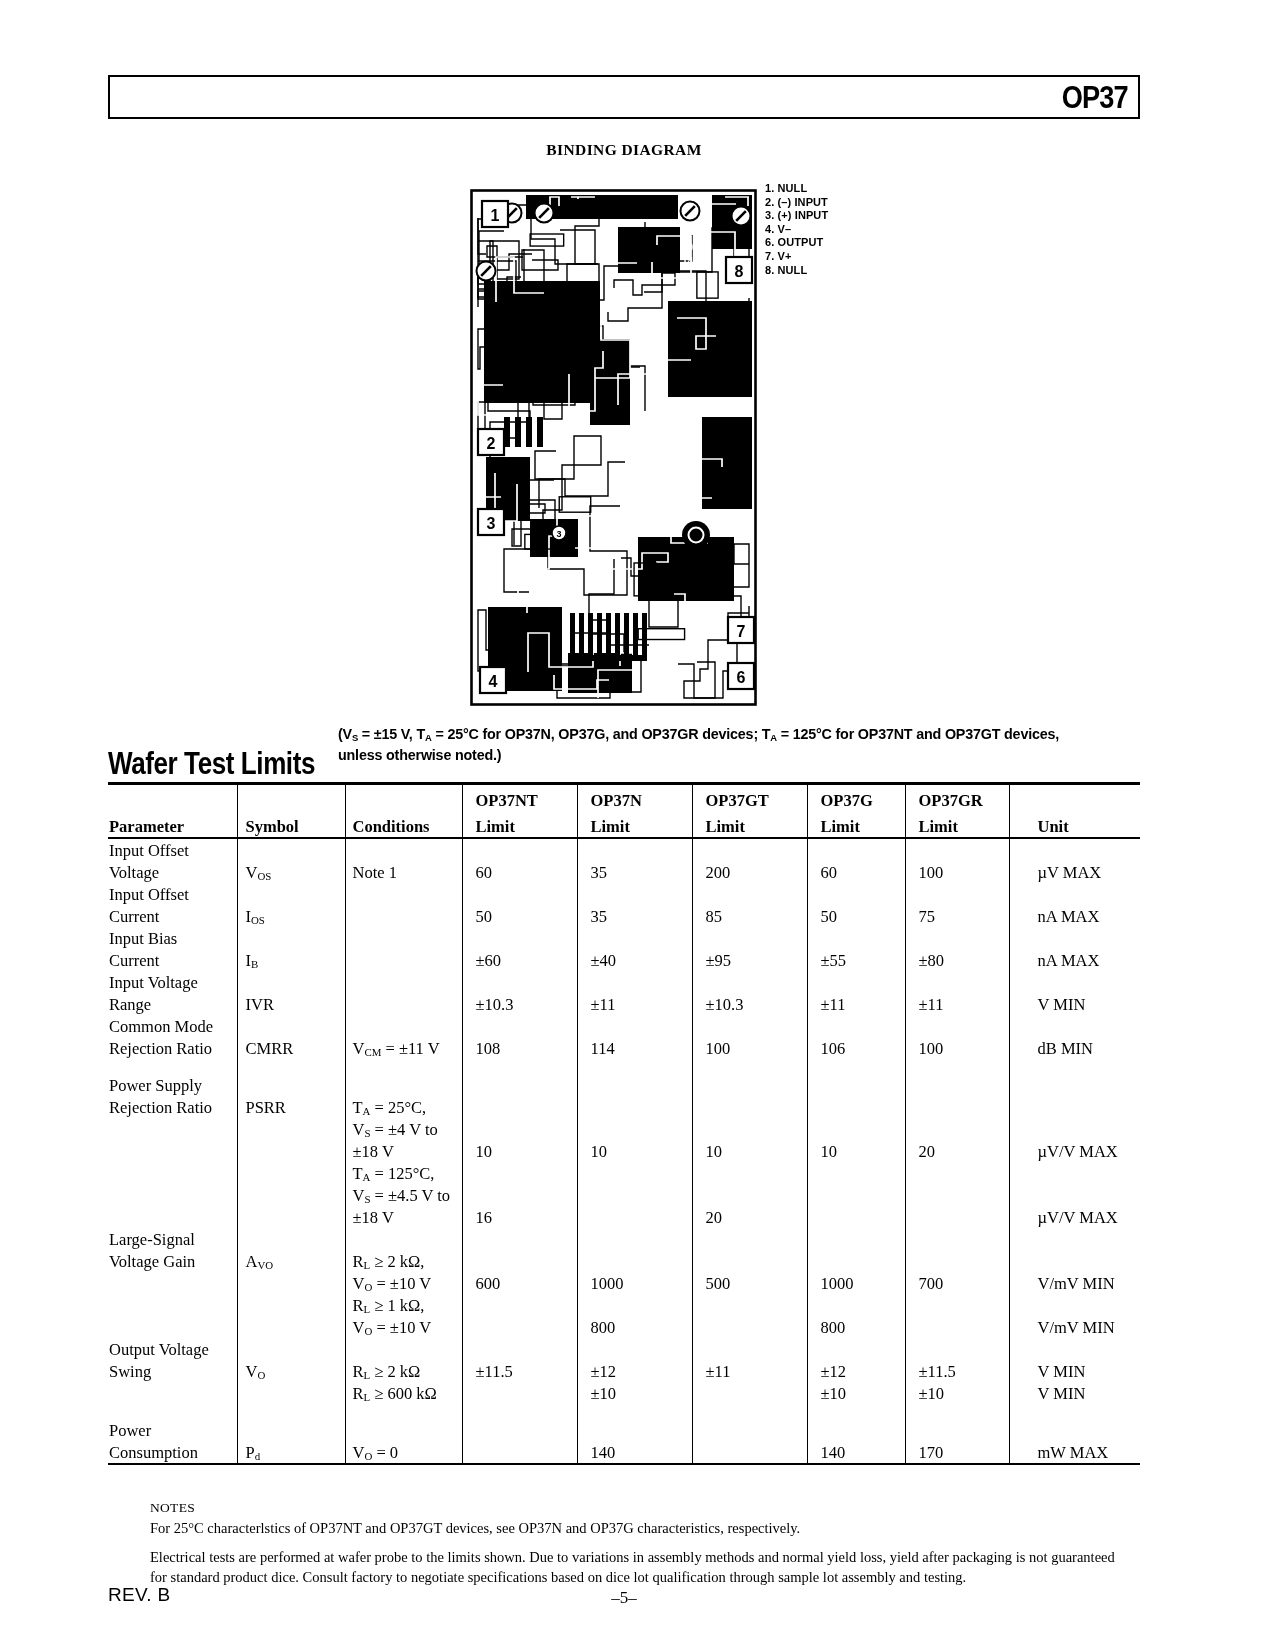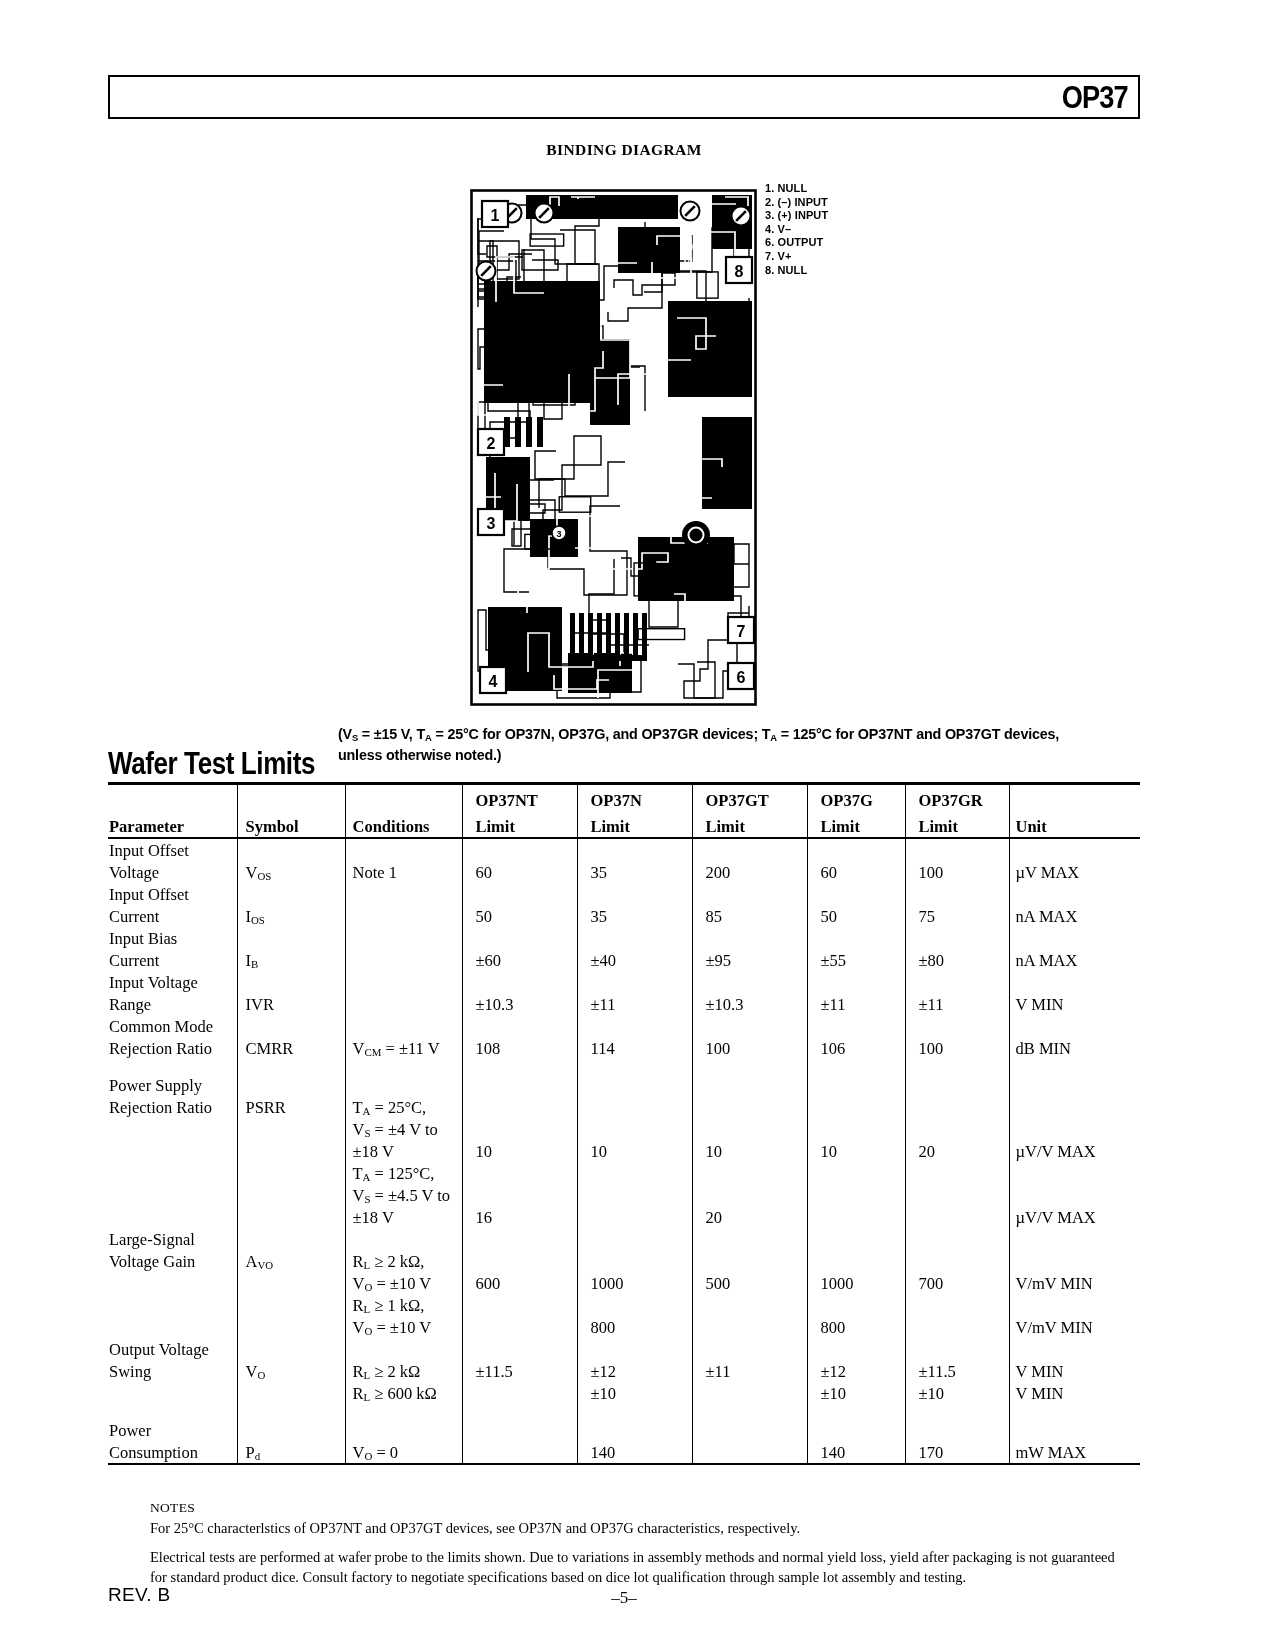--- a/index.html
+++ b/index.html
@@ -25,21 +25,21 @@
   #limits-table thead{border-bottom:2px solid #000;}
   #limits-table th{font-weight:bold;text-align:left;vertical-align:bottom;height:26px;padding:0;}
   #limits-table td{height:22px;padding:0;vertical-align:bottom;white-space:nowrap;overflow:visible;}
   #limits-table tr.spacer td{height:15px;}
   #limits-table td,#limits-table th{border-left:1.6px solid #000;}
   #limits-table td:first-child,#limits-table th:first-child{border-left:none;}
   #limits-table td:nth-child(1),#limits-table th:nth-child(1){padding-left:1px;}
   #limits-table td:nth-child(2),#limits-table th:nth-child(2){padding-left:8px;}
   #limits-table td:nth-child(3),#limits-table th:nth-child(3){padding-left:7px;}
   #limits-table td:nth-child(n+4),#limits-table th:nth-child(n+4){padding-left:13px;}
-  #limits-table td:nth-child(9),#limits-table th:nth-child(9){padding-left:6px;}
+  #limits-table td:nth-child(9),#limits-table th:nth-child(9){padding-left:28px;}
   sub{font-size:.66em;vertical-align:-.22em;line-height:0;}
 
   
   #notes{position:absolute;left:108px;top:1498px;width:1064px;font-size:14.5px;line-height:20px;margin-left:42px;}
   #notes .nh{font-size:13.5px;letter-spacing:.3px;}
   #notes .n2{margin-top:9px;}
 
   
   #footer-rev{position:absolute;left:108px;top:1584px;font-family:"Liberation Sans",sans-serif;font-size:19px;letter-spacing:.3px;}
   #footer-page{position:absolute;left:108px;top:1588px;width:1032px;text-align:center;font-size:17px;}

